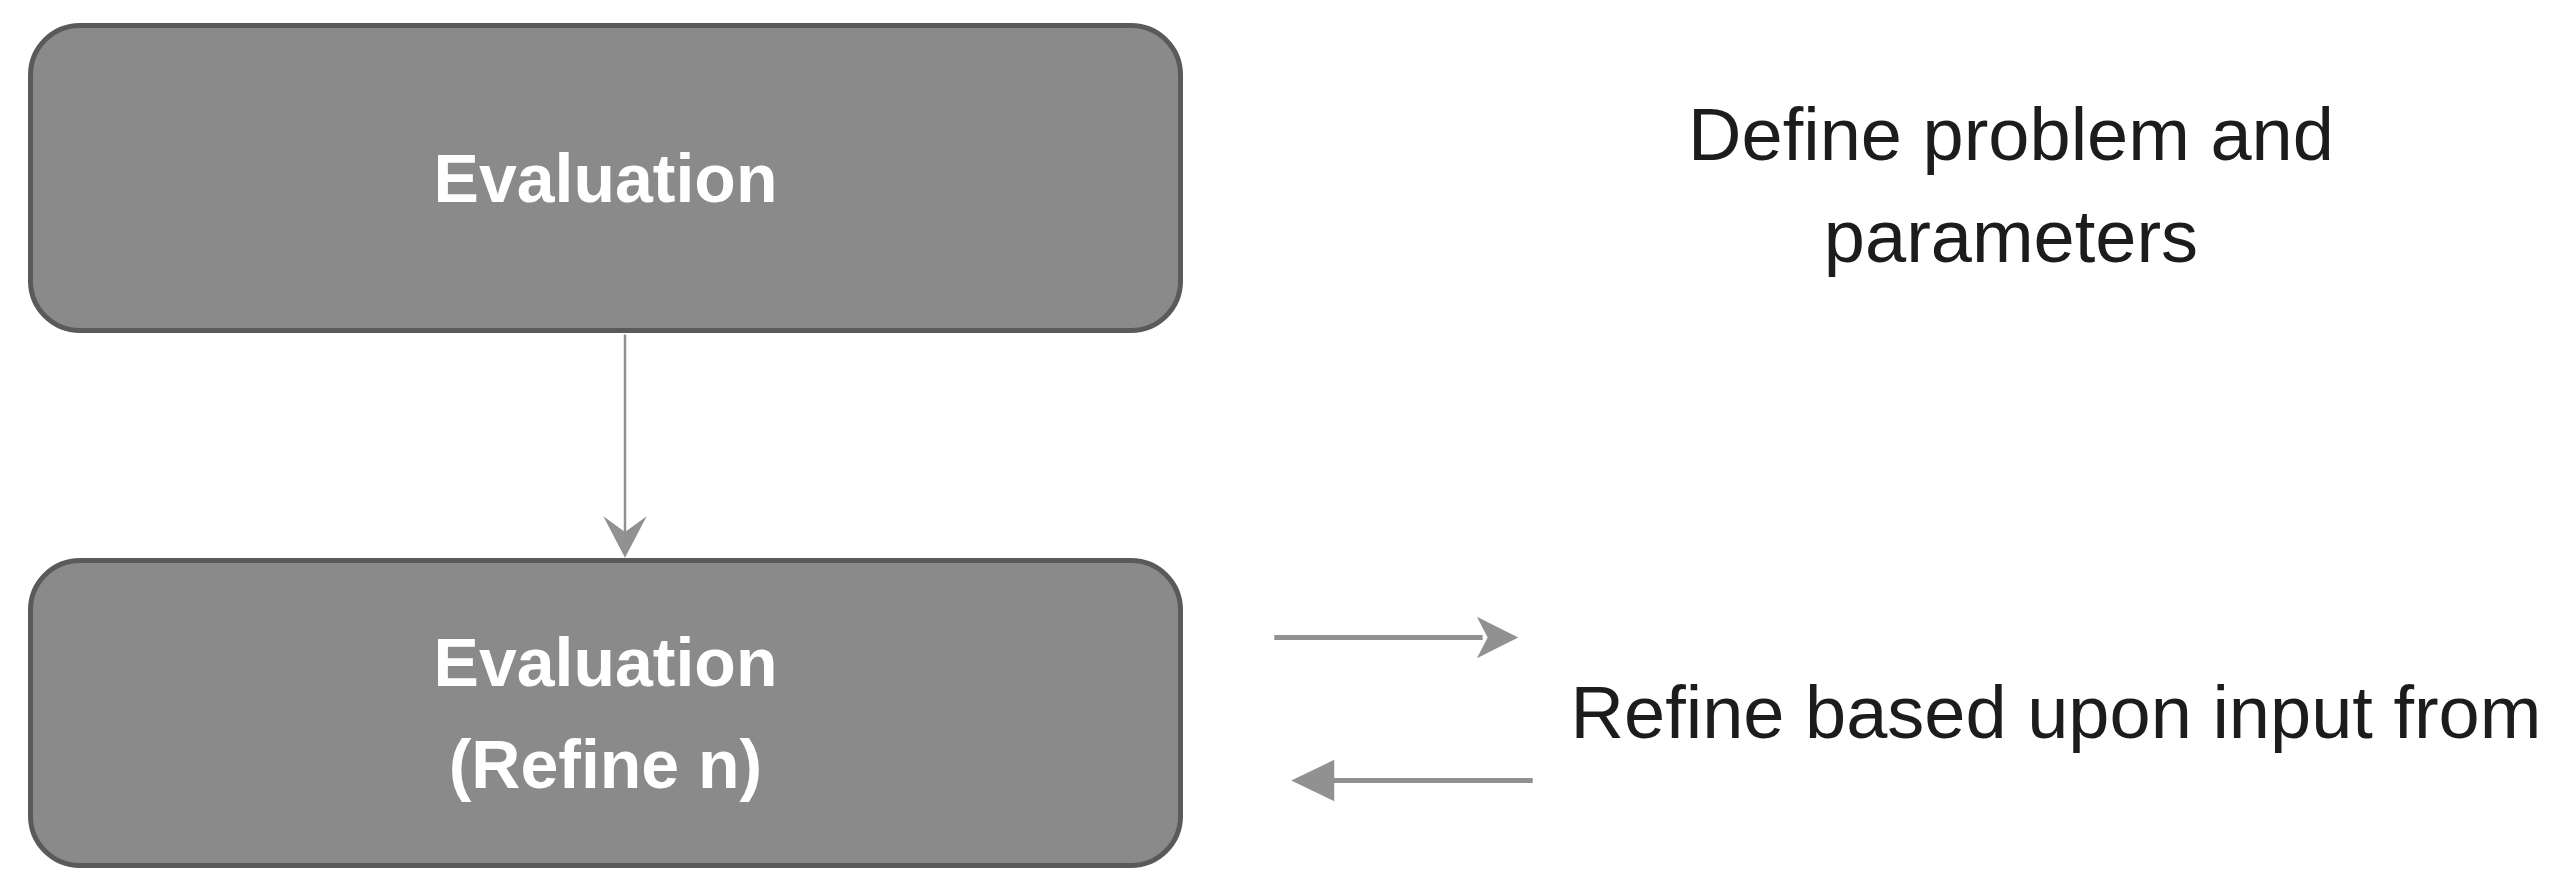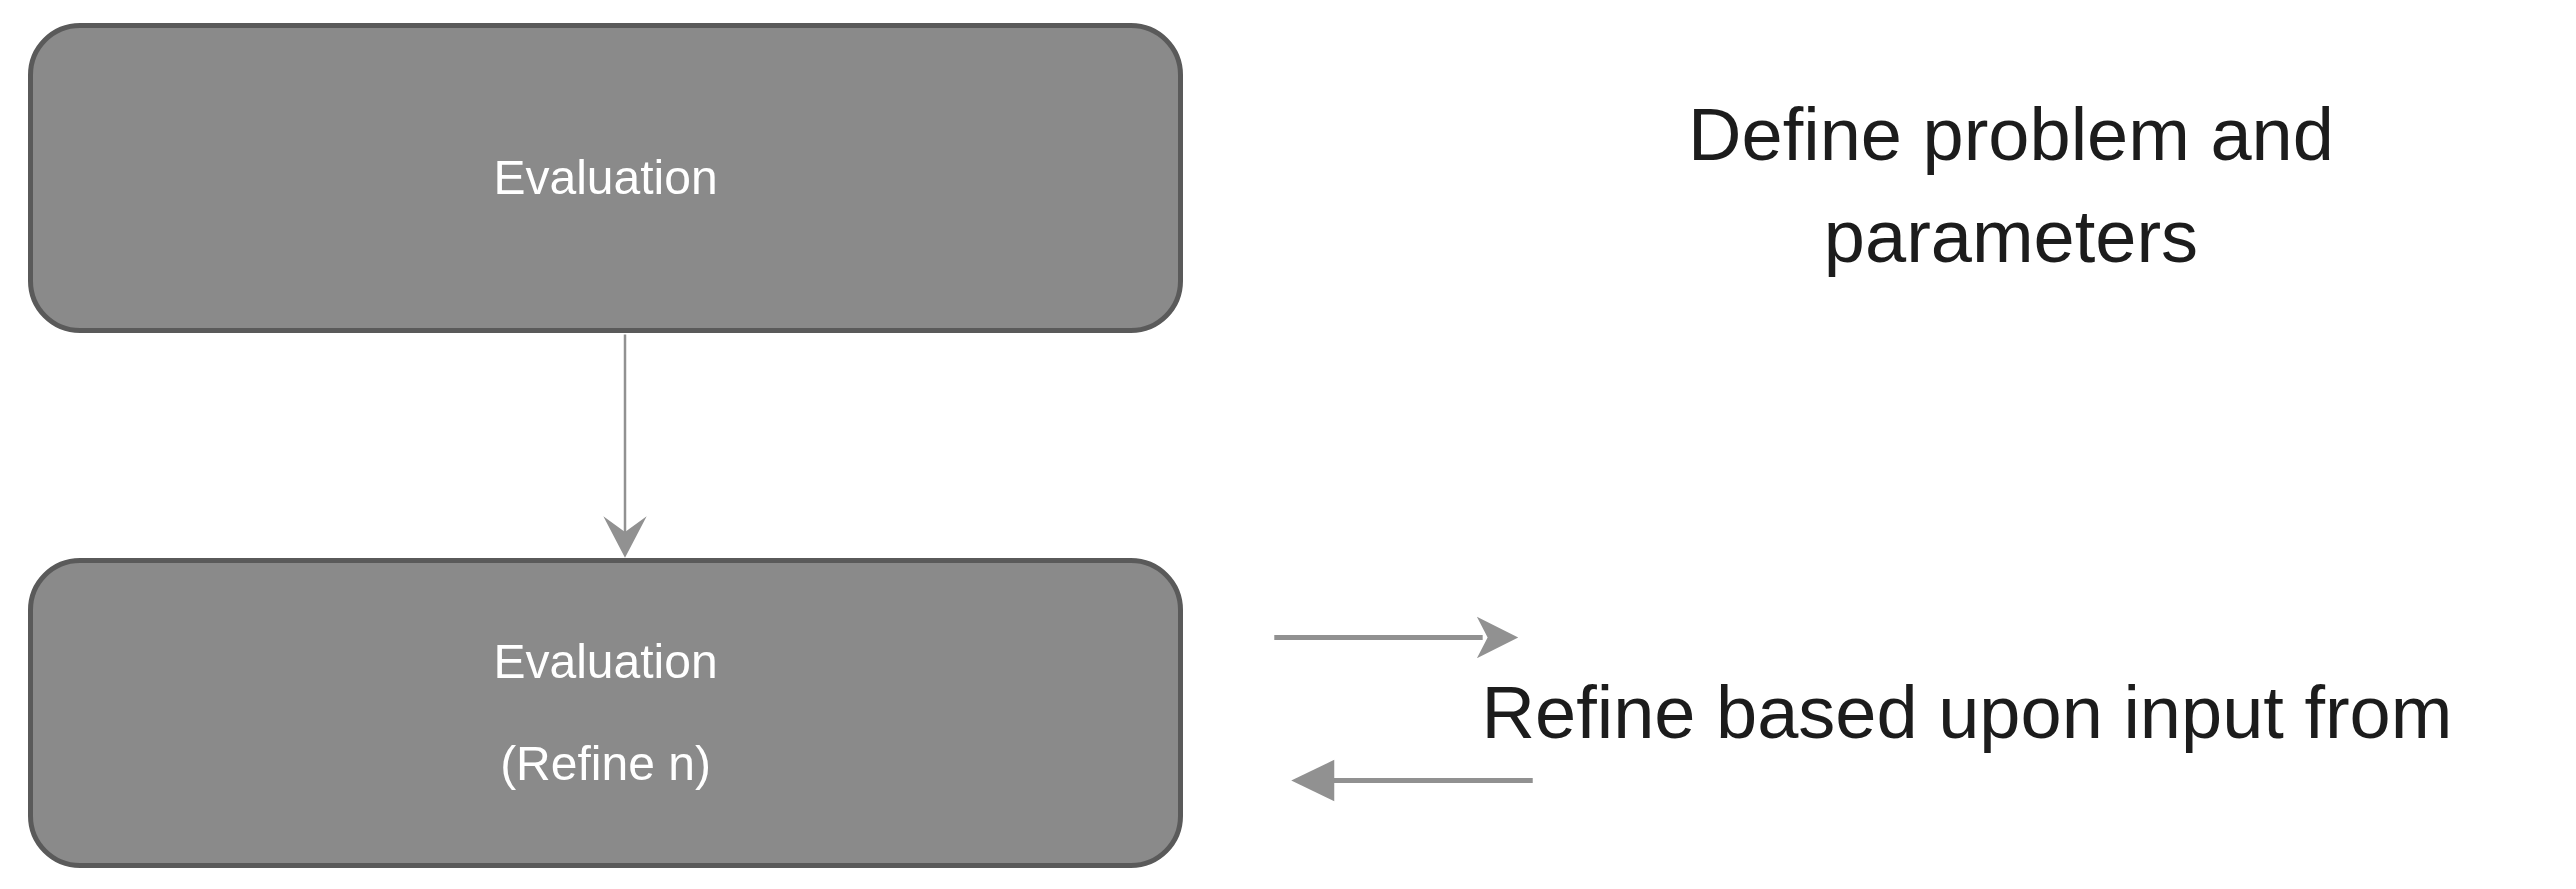--- a/index.html
+++ b/index.html
@@ -32,40 +32,40 @@
     border-radius: 52px;
     display: flex;
     align-items: center;
     justify-content: center;
     text-align: center;
   }
   .box1 { top: 22.6px; }
   .box2 { top: 558px; }
   .box-label {
     color: var(--box-text);
-    font-size: 48px;
+    font-size: 68px;
     line-height: 102px;
-    font-weight: 400;
+    font-weight: 700;
   }
   .box-label span { display: block; }
   .arrow-svg { position: absolute; overflow: visible; }
   .down-arrow  { left: 585px; top: 334px; }
   .right-arrow { left: 1273px; top: 616px; }
   .left-arrow  { left: 1288px; top: 759px; }
   .annotation {
     position: absolute;
     color: var(--annotation-text);
     font-size: 74px;
     line-height: 102px;
     text-align: center;
     font-weight: 400;
   }
   .annotation span { display: block; }
   .annotation-define { left: 1593px; top: 84px; width: 836px; }
-  .annotation-refine { left: 1465px; top: 662px; width: 1004px; }
+  .annotation-refine { left: 1554px; top: 662px; width: 1004px; }
 </style>
 </head>
 <body>
 
 <div class="canvas">
 
   <div class="box box1">
     <div class="box-label">
       <span>Evaluation</span>
     </div>

